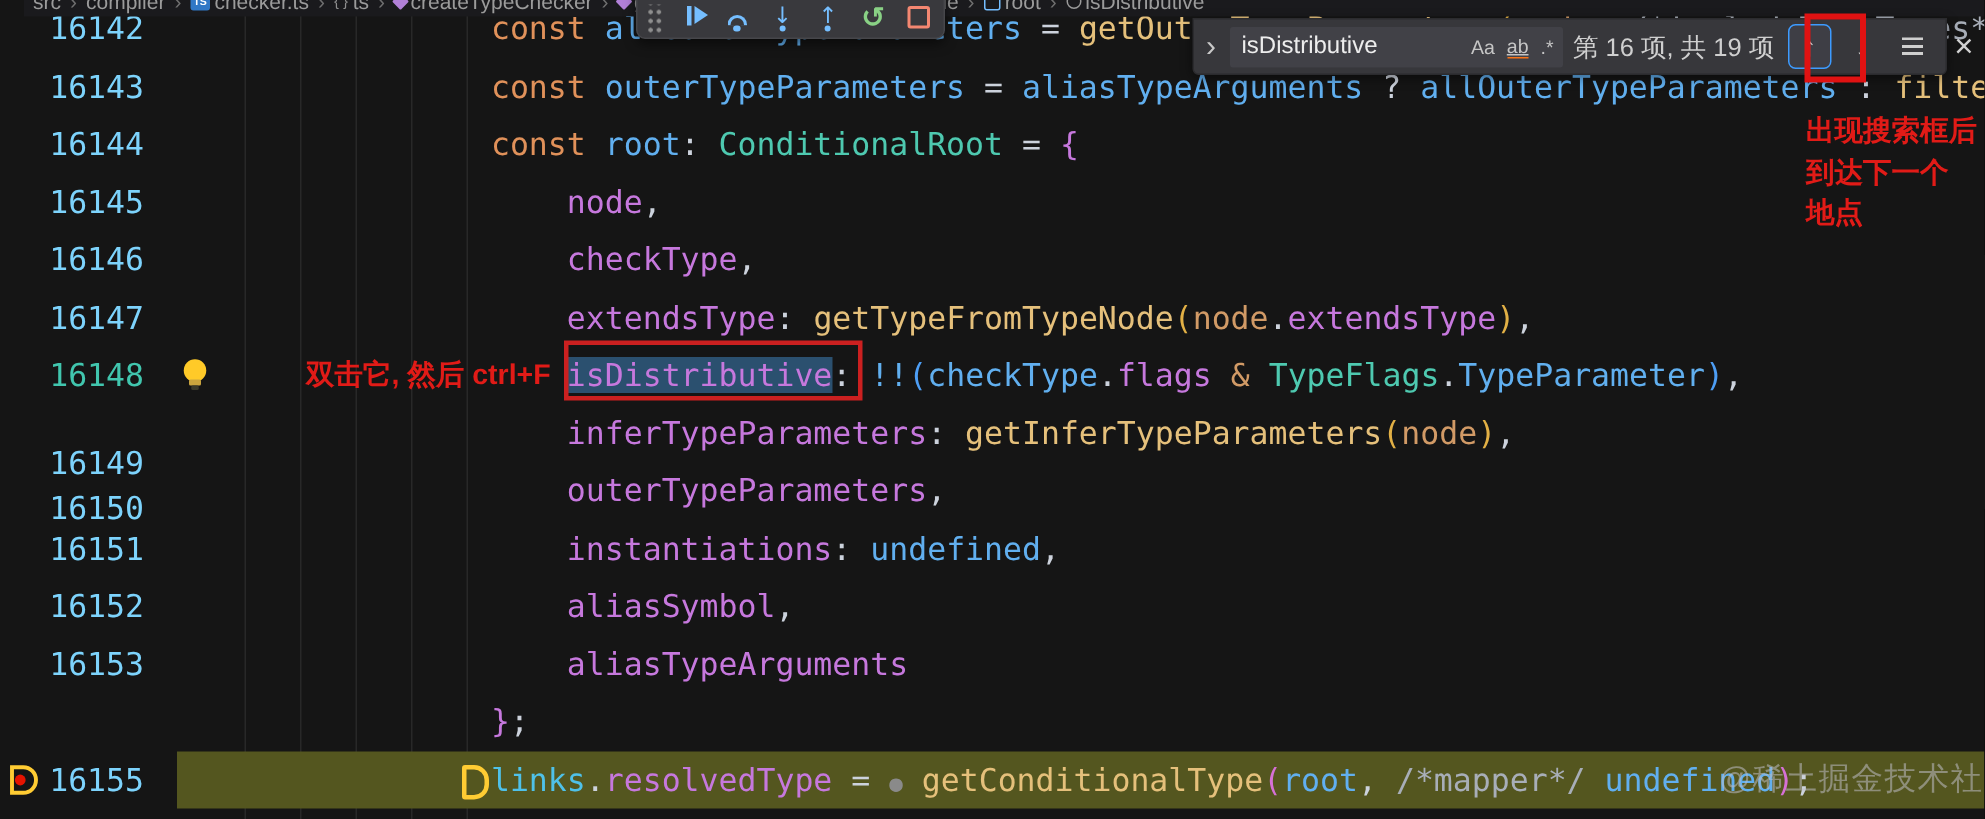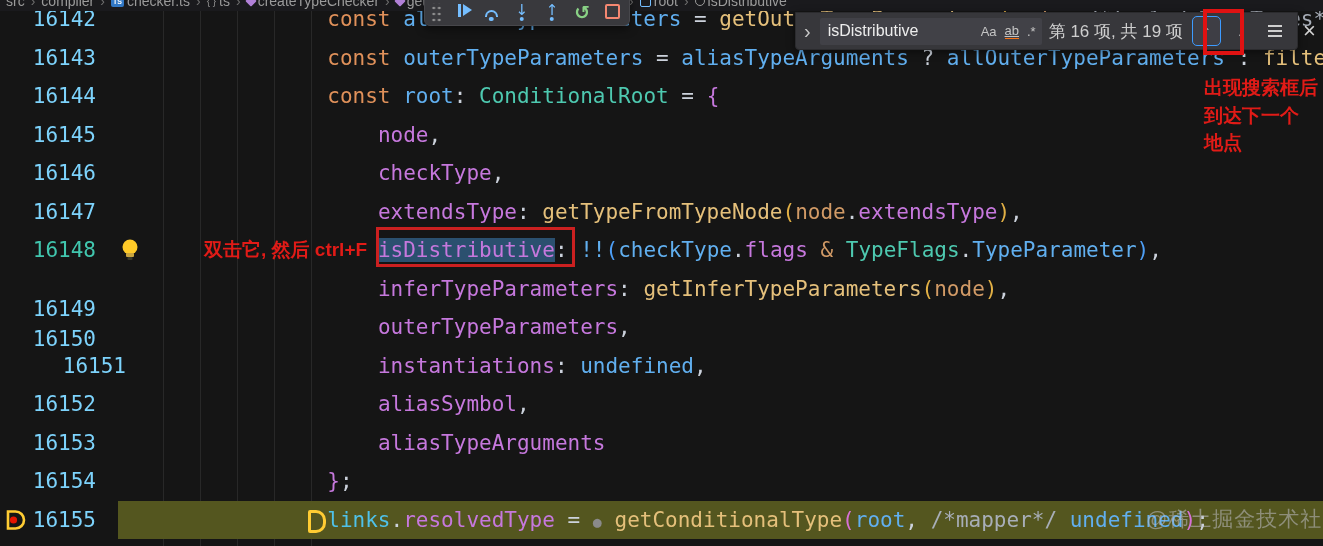--- a/index.html
+++ b/index.html
@@ -23,21 +23,21 @@
   .b1{color:#e2b045;} .bb{color:#4d9ef5;} .bp{color:#c678dd;} .bpk{color:#d670d6;}
   .idot{color:#8a8a8a;font-size:15px;}
   .sel{background:#2b506f;}
   .dframe{position:absolute;left:183px;top:9px;width:12px;height:17px;
           border:3px solid #ffcc33;border-radius:2px 10px 10px 2px;}
 
   
   .glyph-ico{position:absolute;display:none;z-index:3;}
 
   
-  .bcrumb{position:absolute;top:0;left:0;right:0;height:11px;background:#1a1a1d;overflow:hidden;z-index:6;padding-left:13px;}
+  .bcrumb{position:absolute;top:0;left:16px;right:0;height:11px;background:#1a1a1d;overflow:hidden;z-index:6;padding-left:13px;}
   .bcin{position:absolute;top:-7px;left:6px;display:flex;align-items:center;gap:6px;
         color:#9b9b9b;font-size:14px;white-space:nowrap;}
   .bc-item{display:inline-flex;align-items:center;gap:3px;}
   .bc-sep{color:#6f6f6f;}
   .bc-ico{display:inline-flex;align-items:center;justify-content:center;}
   .ts-file-icon{width:13px;height:11px;background:#3178c6;border-radius:2px;}
   .ts-file-icon::before{content:"TS";color:#fff;font:bold 7px "Liberation Sans",sans-serif;}
   .braces-icon::before{content:"{ }";color:#8f8f8f;font-size:10px;}
   .method-icon{width:8px;height:8px;background:#b180d7;transform:rotate(45deg);border-radius:1px;}
   .field-icon{width:9px;height:9px;border:1.5px solid #75beff;border-radius:2px;}
@@ -114,24 +114,23 @@
   <div class="layer" id="gutter">
       <span class="gnum" style="top: 0px;">16142</span>
       <span class="gnum" style="top: 38.5px;">16143</span>
       <span class="gnum" style="top: 77px;">16144</span>
       <span class="gnum" style="top: 115.5px;">16145</span>
       <span class="gnum" style="top: 154px;">16146</span>
       <span class="gnum" style="top: 192.5px;">16147</span>
       <span class="gnum active" style="top: 231px;">16148</span>
       <span class="gnum" style="top: 269.5px; margin-top: 20px;">16149</span>
       <span class="gnum" style="top: 320px;">16150</span>
-      <span class="gnum" style="top: 346.5px; padding-left: 30px;">16151</span>
+      <span class="gnum" style="top: 346.5px;">16151</span>
       <span class="gnum" style="top: 385px;">16152</span>
       <span class="gnum" style="top: 423.5px;">16153</span>
-      <span class="gnum" style="top: 462px;">16154</span>
       <span class="gnum" style="top: 500.5px;">16155</span>
       <span class="gnum" style="top: 539px;">16156</span>
     </div>
   <div class="layer" id="code-rows">
       <div class="crow" style="top: 0px;"><span class="ws">                </span><span class="kw">const </span><span class="var">allOuterTypeParameters</span><span class="punct"> = </span><span class="fn">getOuterTypeParameters</span><span class="b1">(</span><span class="param">node</span><span class="punct">, </span><span class="cmt">/*includeThisTypes*/</span></div>
       <div class="crow" style="top: 38.5px;"><span class="ws">                </span><span class="kw">const </span><span class="var">outerTypeParameters</span><span class="punct"> = </span><span class="var">aliasTypeArguments</span><span class="punct"> ? </span><span class="var">allOuterTypeParameters</span><span class="punct"> : </span><span class="fn">filter</span></div>
       <div class="crow" style="top: 77px;"><span class="ws">                </span><span class="kw">const </span><span class="var">root</span><span class="punct">: </span><span class="type">ConditionalRoot</span><span class="punct"> = </span><span class="bp">{</span></div>
       <div class="crow" style="top: 115.5px;"><span class="ws">                    </span><span class="prop">node</span><span class="punct">,</span></div>
       <div class="crow" style="top: 154px;"><span class="ws">                    </span><span class="prop">checkType</span><span class="punct">,</span></div>
       <div class="crow" style="top: 192.5px;"><span class="ws">                    </span><span class="prop">extendsType</span><span class="punct">: </span><span class="fn">getTypeFromTypeNode</span><span class="b1">(</span><span class="param">node</span><span class="punct">.</span><span class="prop">extendsType</span><span class="b1">)</span><span class="punct">,</span></div>

